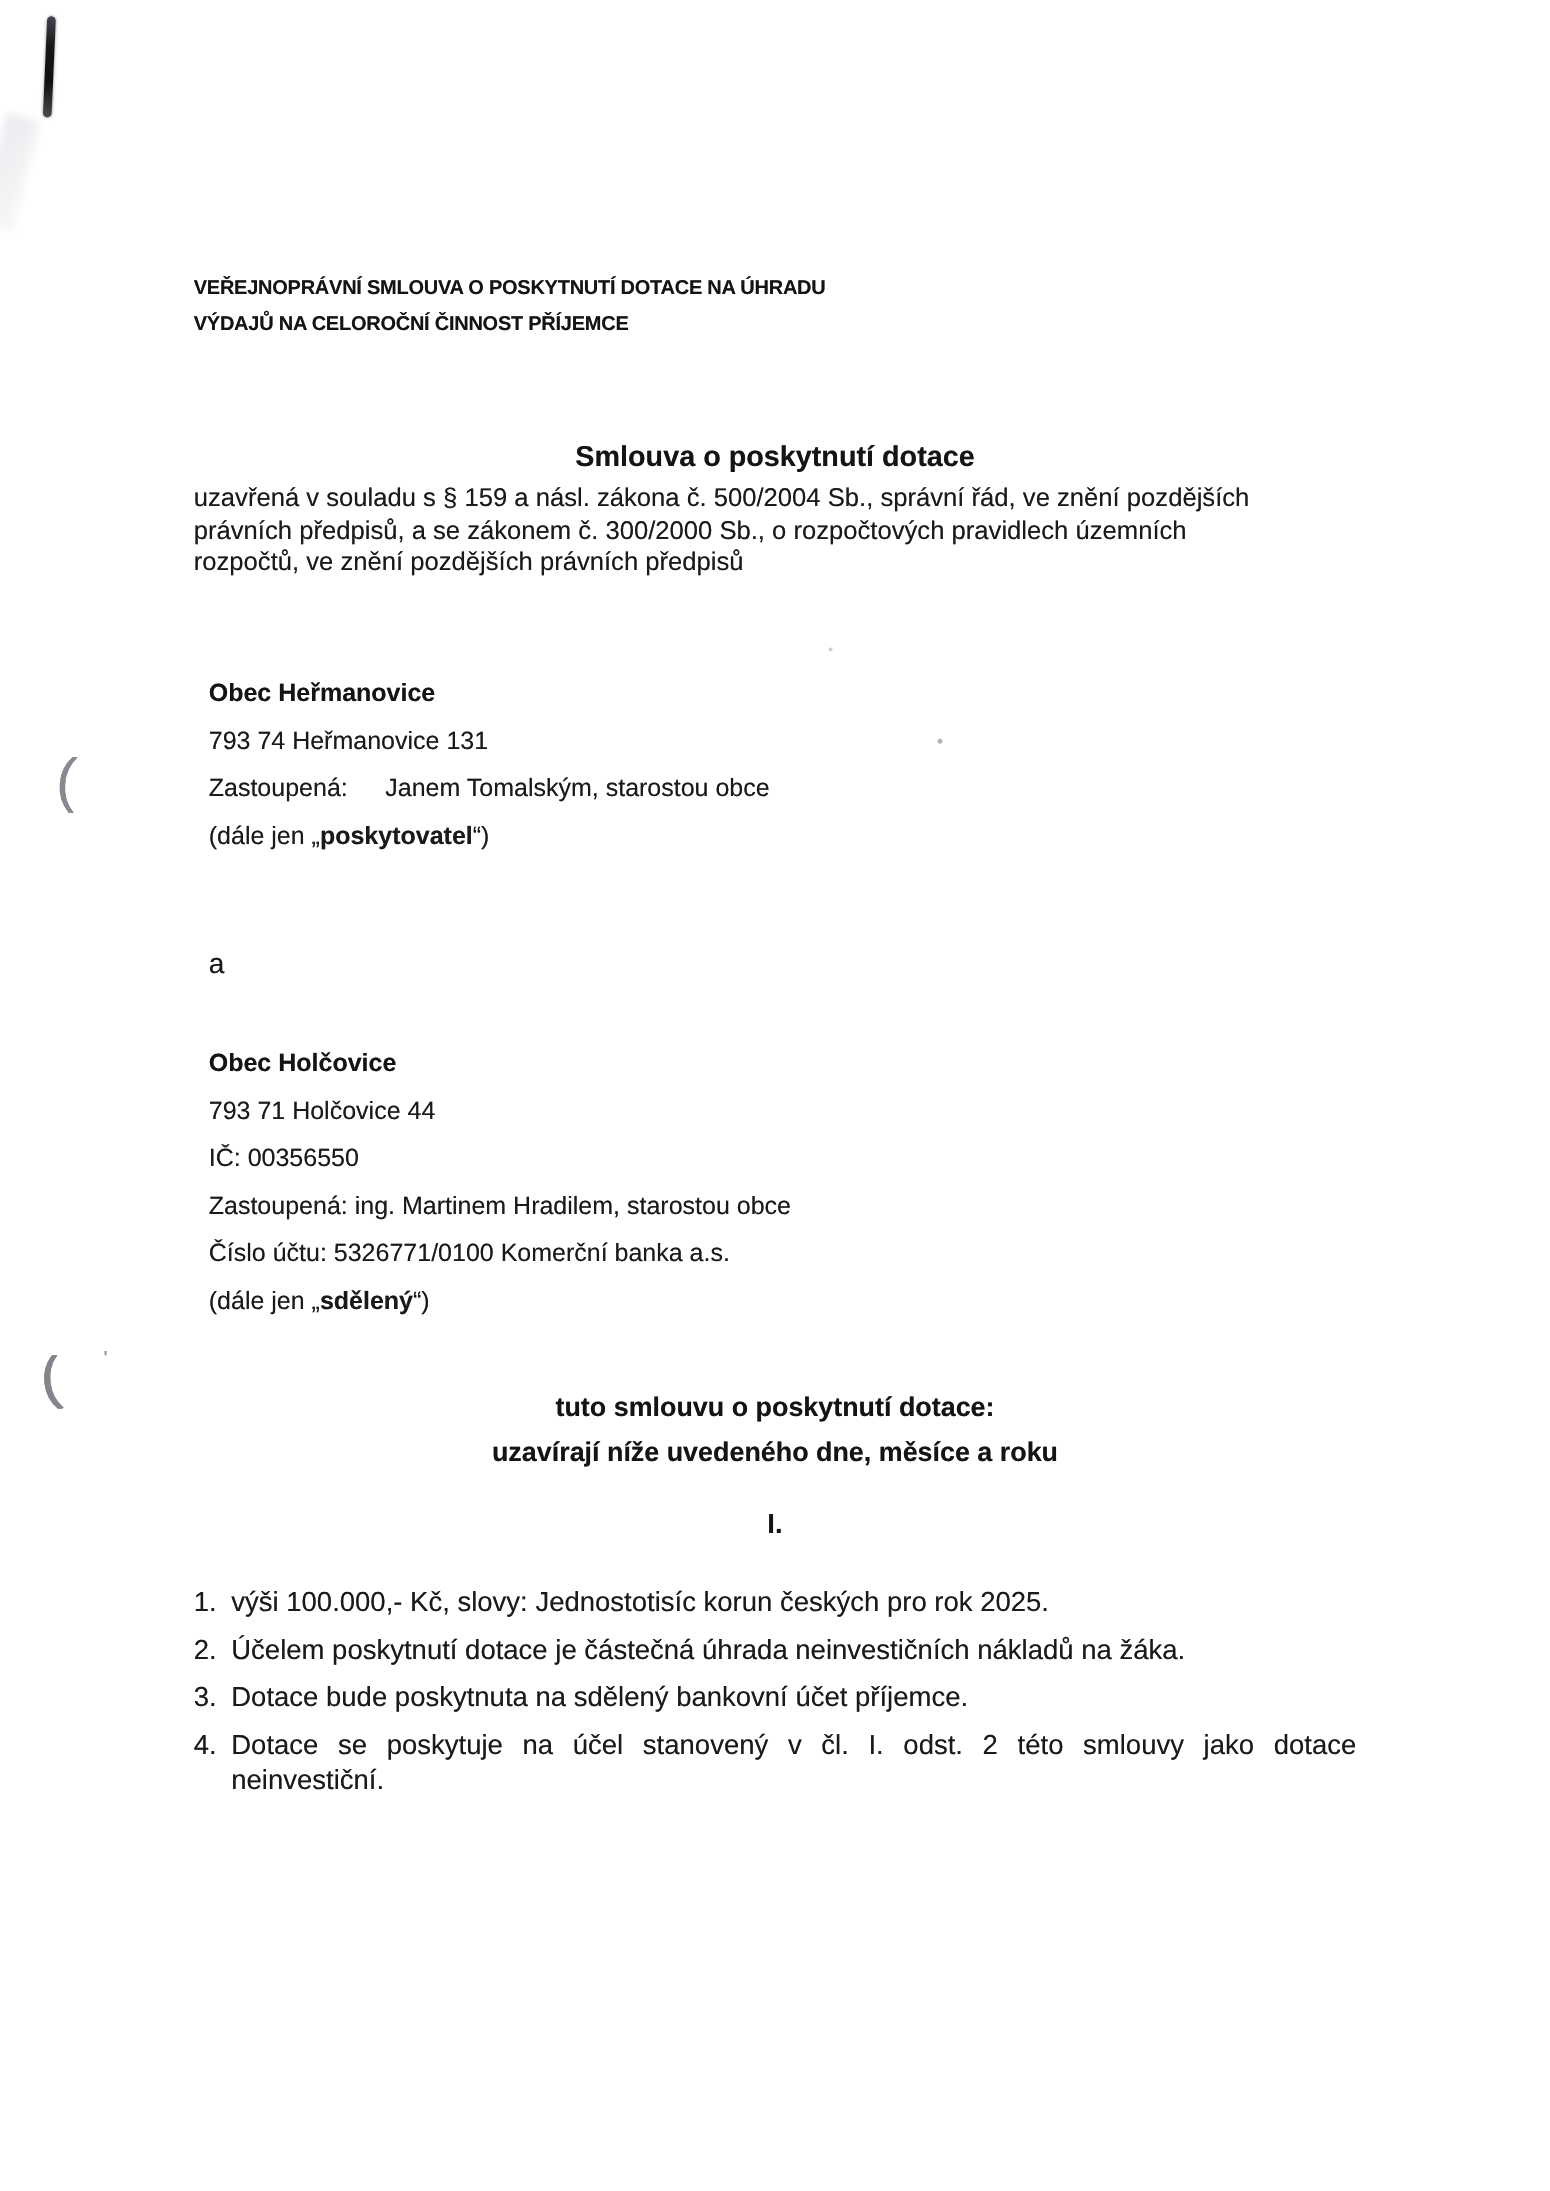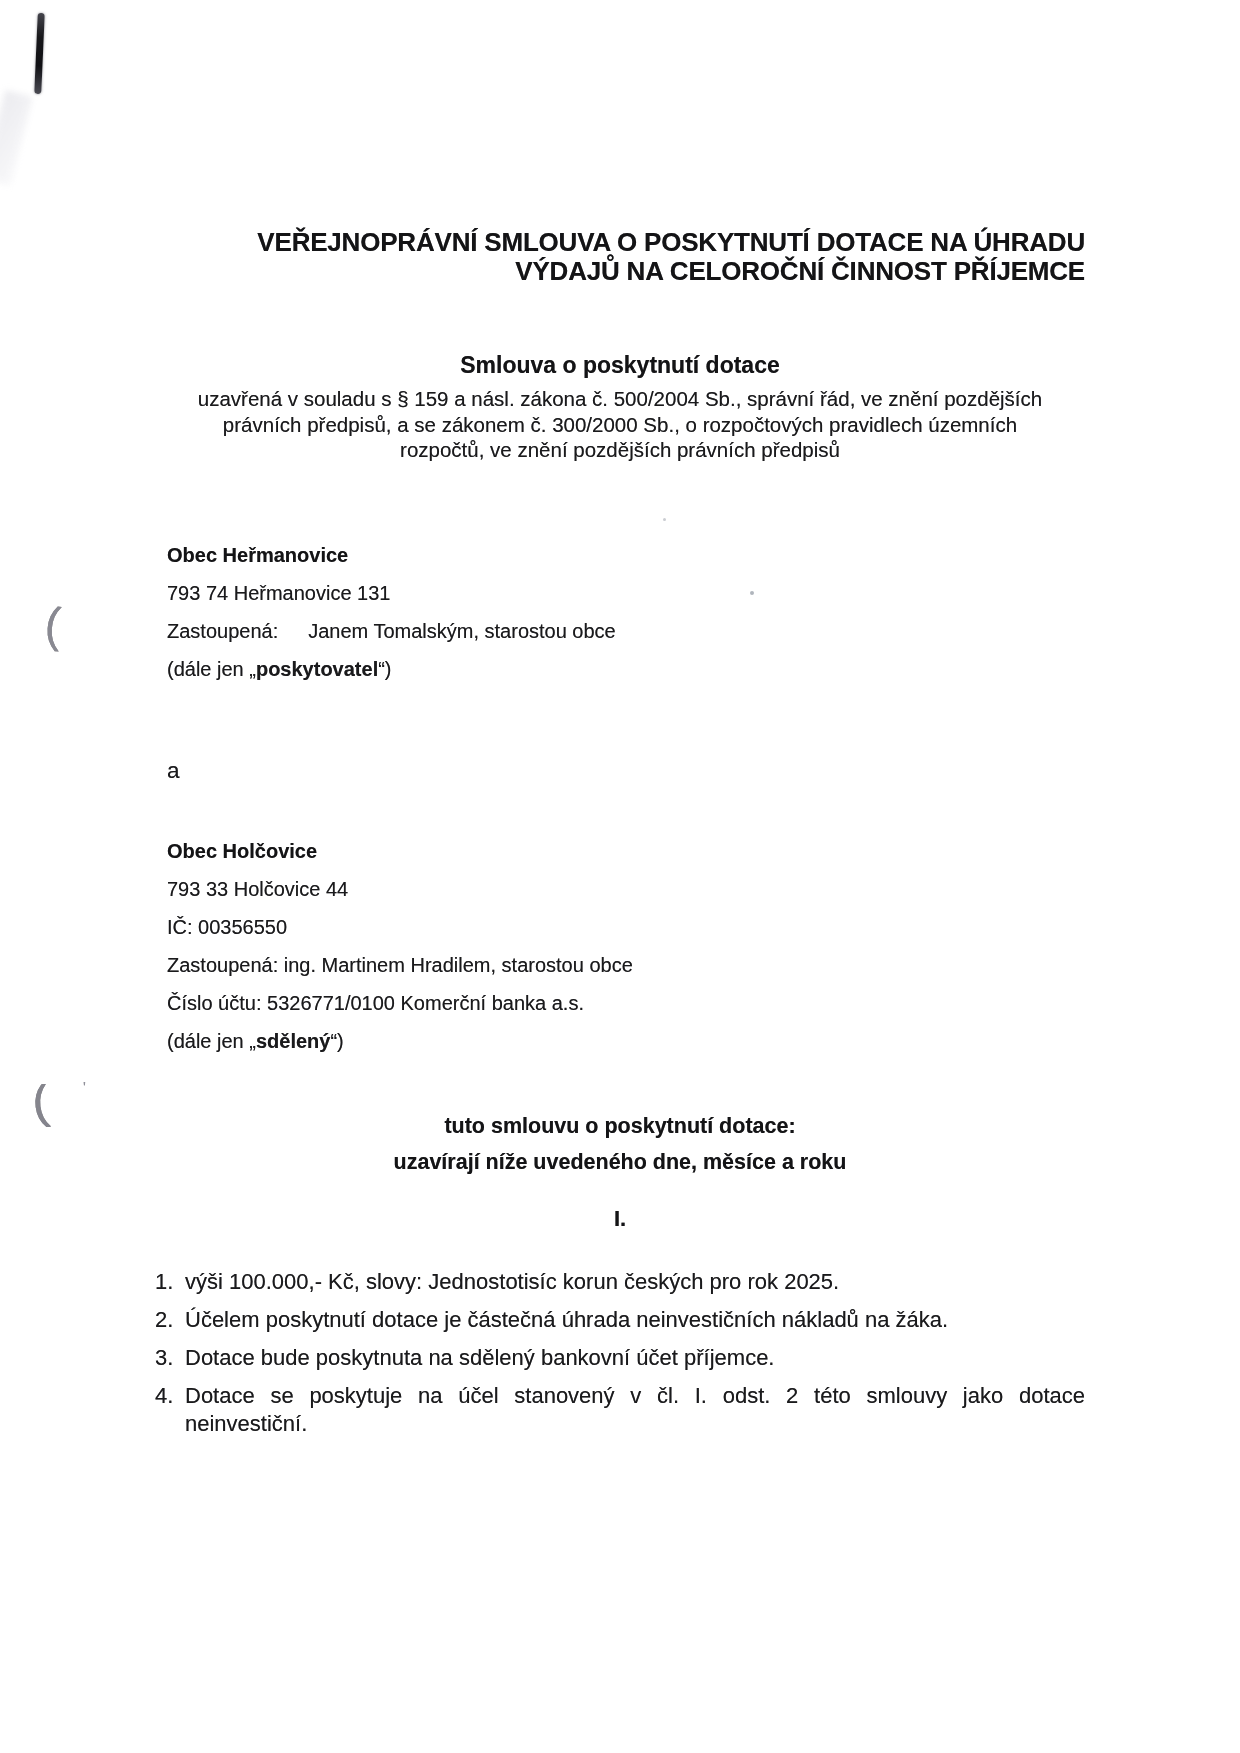--- a/index.html
+++ b/index.html
@@ -9,23 +9,23 @@
     height: 1753px;
     background: #ffffff;
     overflow: hidden;
     font-family: "Liberation Sans", "DejaVu Sans", sans-serif;
     color: #1a1a1c;
     text-shadow: 0 0 0.4px rgba(20,20,24,0.55); 
   }
   .col { position: absolute; left: 155px; top: 0; width: 930px; height: 100%; }
   .block { position: absolute; left: 0; width: 100%; }
 
-  .title { top: 228px; text-align: right; font-size: 26px; font-weight: 700; line-height: 29px; letter-spacing: -0.2px; color: #141416; }
+  .title { top: 216px; text-align: left; font-size: 16px; font-weight: 700; line-height: 29px; letter-spacing: -0.2px; color: #141416; }
   .subtitle { top: 352px; text-align: center; font-size: 23px; font-weight: 700; color: #141416; }
-  .legal { top: 386px; text-align: center; font-size: 20.5px; line-height: 25.5px; }
+  .legal { top: 386px; font-size: 20.5px; line-height: 25.5px; }
 
   .party { line-height: 38px; font-size: 20px; padding-left: 12px; box-sizing: border-box; }
   .provider { top: 536px; }
   .recipient { top: 832px; }
   .party .p-name { font-weight: 700; color: #141416; }
   .gap-med { display: inline-block; width: 30px; }
   .alias b { font-weight: 700; }
 
   .conj { top: 758px; font-size: 22.5px; padding-left: 12px; box-sizing: border-box; }
 
@@ -89,21 +89,21 @@
       <div class="p-name">Obec Heřmanovice</div>
       <div>793 74 Heřmanovice 131</div>
       <div><span>Zastoupená:</span><span class="gap-med"></span><span>Janem Tomalským, starostou obce</span></div>
       <div class="alias"><span>(dále jen „</span><b>poskytovatel</b><span>“)</span></div>
     </div>
 
     <div class="block conj">a</div>
 
     <div class="block party recipient">
       <div class="p-name">Obec Holčovice</div>
-      <div>793 33 Holčovice 44</div>
+      <div>793 71 Holčovice 44</div>
       <div>IČ: 00356550</div>
       <div>Zastoupená: ing. Martinem Hradilem, starostou obce</div>
       <div>Číslo účtu: 5326771/0100 Komerční banka a.s.</div>
       <div class="alias"><span>(dále jen „</span><b>sdělený</b><span>“)</span></div>
     </div>
 
     <div class="block closing">
       <div>tuto smlouvu o poskytnutí dotace:</div>
       <div>uzavírají níže uvedeného dne, měsíce a roku</div>
     </div>

